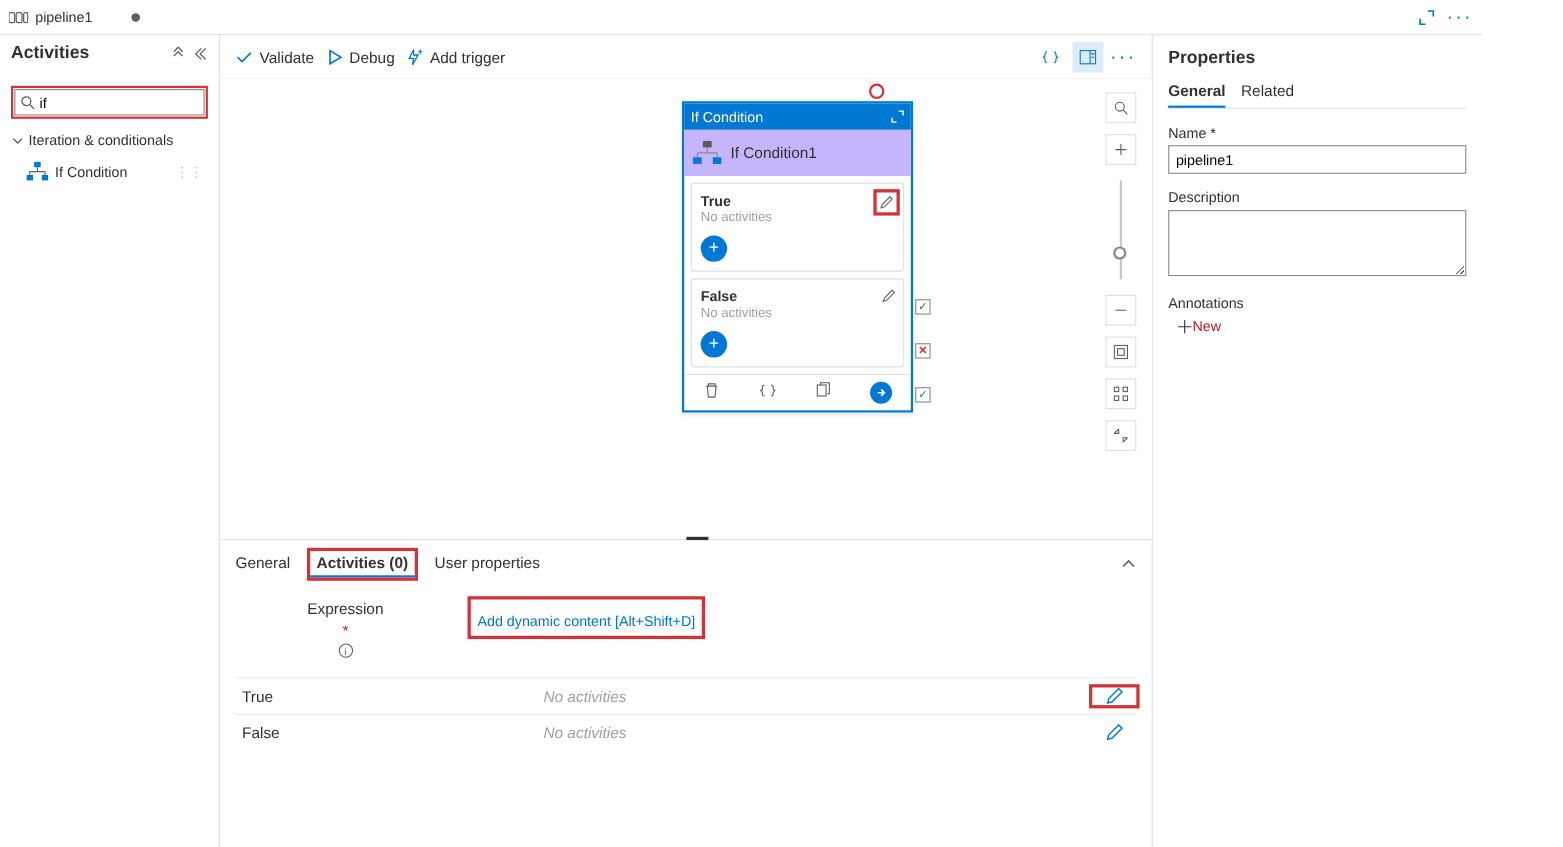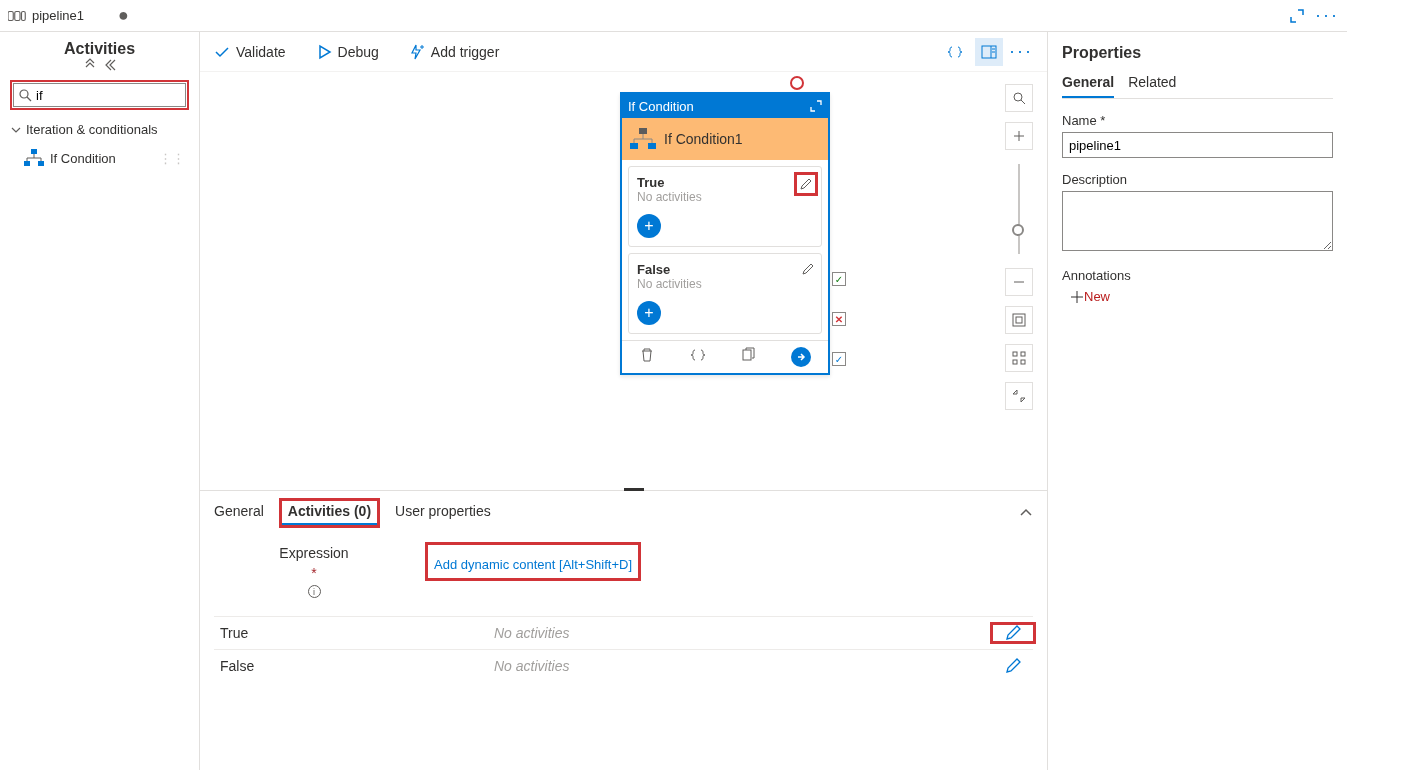--- a/index.html
+++ b/index.html
@@ -6,45 +6,45 @@
 body { font-family: "Segoe UI", sans-serif; font-size: 13px; color: #323130; background: #fff; overflow: hidden; }
 .app { display: flex; flex-direction: column; width: 1347px; height: 770px; }
 .titlebar { display: flex; align-items: center; height: 32px; border-bottom: 1px solid #e1dfdd; padding: 0 8px; }
 .titlebar-left { display: flex; align-items: center; gap: 6px; width: 180px; }
 .pipeline-icon { width: 18px; height: 14px; }
 .titlebar-title { font-size: 13px; }
 .dot-unsaved { color: #605e5c; font-size: 18px; margin-left: 28px; }
 .titlebar-right { margin-left: auto; display: flex; align-items: center; gap: 10px; color: #0078d4; }
 .main { display: flex; flex: 1; min-height: 0; }
 .sidebar { width: 200px; border-right: 1px solid #e1dfdd; padding: 8px 10px; display: flex; flex-direction: column; }
-.sidebar-head { display: flex; align-items: center; justify-content: space-between; margin-bottom: 8px; flex-direction: column; }
+.sidebar-head { display: flex; align-items: center; justify-content: space-between; margin-bottom: 20px; }
 .sidebar-head h3 { font-size: 16px; font-weight: 600; }
 .sidebar-head-icons { display: flex; gap: 6px; color: #605e5c; }
 .search-wrap { border: 2px solid #d13438; padding: 1px; }
 .search-inner { border: 1px solid #8a8886; display: flex; align-items: center; height: 24px; padding: 0 4px; }
 .search-inner svg { flex-shrink: 0; }
 .search-inner input { border: none; outline: none; font-size: 13px; width: 100%; padding-left: 4px; }
 .category { display: flex; align-items: center; gap: 4px; font-size: 13px; margin-top: 12px; cursor: pointer; }
 .activity-item { display: flex; align-items: center; gap: 6px; margin: 8px 0 0 10px; padding: 4px; cursor: grab; }
 .activity-item .drag-handle { margin-left: auto; color: #c8c6c4; }
 .center { flex: 1; display: flex; flex-direction: column; min-width: 0; }
-.toolbar { display: flex; align-items: center; height: 40px; padding: 0 14px; gap: 30px; border-bottom: 1px solid #f3f2f1; }
+.toolbar { display: flex; align-items: center; height: 40px; padding: 0 14px; gap: 10px; border-bottom: 1px solid #f3f2f1; }
 .toolbar-btn { display: flex; align-items: center; gap: 6px; color: #323130; cursor: pointer; font-size: 14px; }
 .toolbar-btn svg, .toolbar-btn .ic { color: #0078d4; }
 .toolbar-right { margin-left: auto; display: flex; align-items: center; gap: 6px; }
 .tool-box { width: 28px; height: 28px; display: flex; align-items: center; justify-content: center; color: #0078d4; }
 .tool-box.active { background: #deecf9; }
 .canvas-wrap { flex: 1; position: relative; background: #fff; overflow: hidden; }
 .canvas-controls { position: absolute; right: 14px; top: 12px; display: flex; flex-direction: column; align-items: center; gap: 10px; }
 .ctrl-btn { width: 28px; height: 28px; border: 1px solid #e1dfdd; background: #fff; display: flex; align-items: center; justify-content: center; color: #605e5c; cursor: pointer; }
 .slider-track { width: 2px; height: 90px; background: #c8c6c4; position: relative; margin: 4px 0; }
 .slider-thumb { width: 12px; height: 12px; border: 2px solid #8a8886; background: #fff; border-radius: 50%; position: absolute; left: -6px; top: 60px; }
 .node { position: absolute; left: 420px; top: 20px; width: 210px; border: 2px solid #0078d4; background: #fff; box-shadow: 0 2px 4px rgba(0,0,0,.1); }
 .node-header { background: #0078d4; color: #fff; display: flex; align-items: center; justify-content: space-between; height: 24px; padding: 0 6px; font-size: 13px; }
-.node-title { background: #fdba74; display: flex; align-items: center; gap: 8px; padding: 10px 8px; font-size: 14px; }
+.node-title { background: #c4b5fd; display: flex; align-items: center; gap: 8px; padding: 10px 8px; font-size: 14px; }
 .branch { border: 1px solid #e1dfdd; border-radius: 3px; margin: 6px; padding: 8px; position: relative; background: #fff; }
 .branch-label { font-size: 13px; font-weight: 600; }
 .branch-sub { font-size: 12px; color: #a19f9d; }
 .branch-edit { position: absolute; right: 6px; top: 8px; cursor: pointer; color: #605e5c; }
 .branch-edit.red-outline { outline: 3px solid #d13438; padding: 2px; color: #605e5c; }
 .branch-add { width: 24px; height: 24px; background: #0078d4; border-radius: 50%; color: #fff; display: flex; align-items: center; justify-content: center; margin-top: 10px; cursor: pointer; font-size: 16px; }
 .node-footer { border-top: 1px solid #e1dfdd; display: flex; justify-content: space-around; padding: 6px 0; color: #605e5c; }
 .node-footer .go { background: #0078d4; color: #fff; border-radius: 50%; width: 20px; height: 20px; display: flex; align-items: center; justify-content: center; }
 .port { position: absolute; right: -18px; width: 14px; height: 14px; border: 1px solid #8a8886; background: #fff; display:flex; align-items:center; justify-content:center; font-size:10px; }
 .port.green { top: 178px; color:#107c10; }

